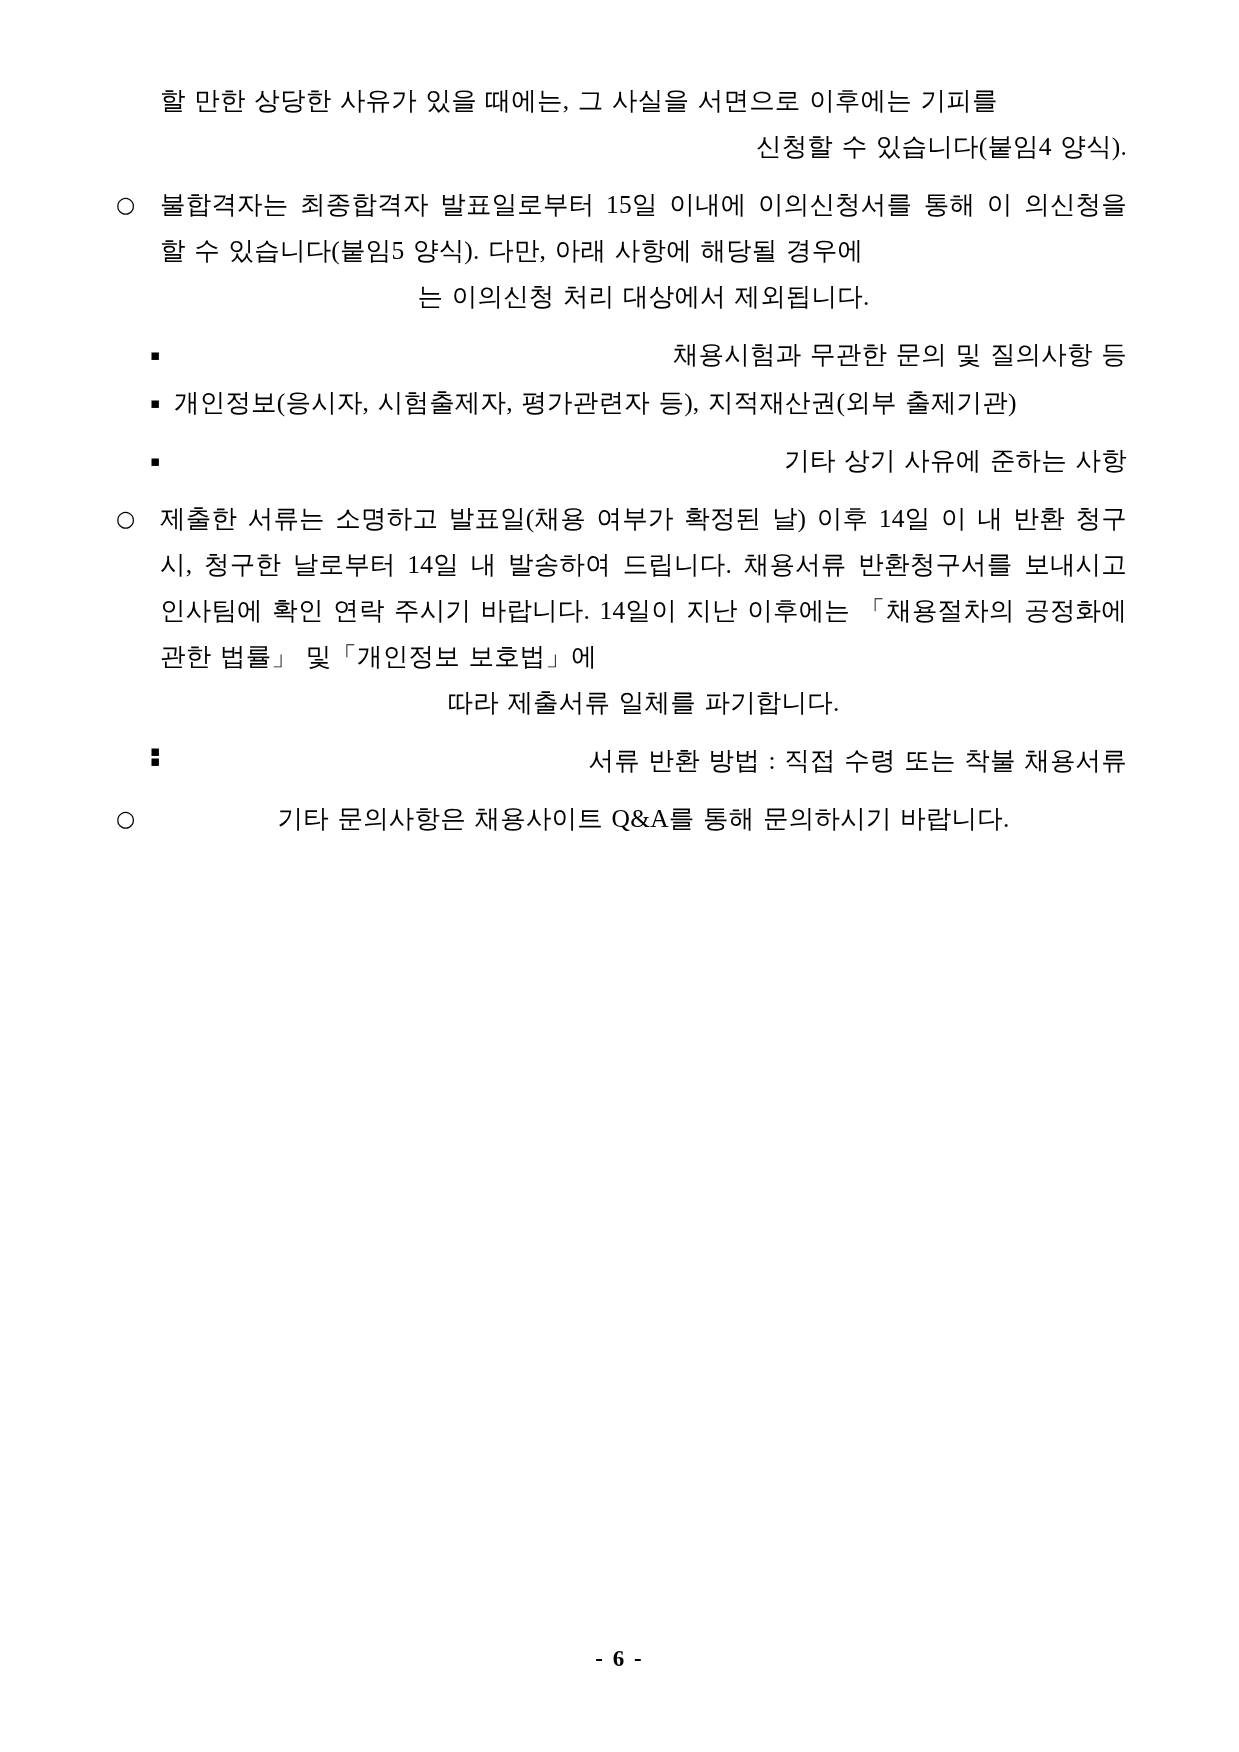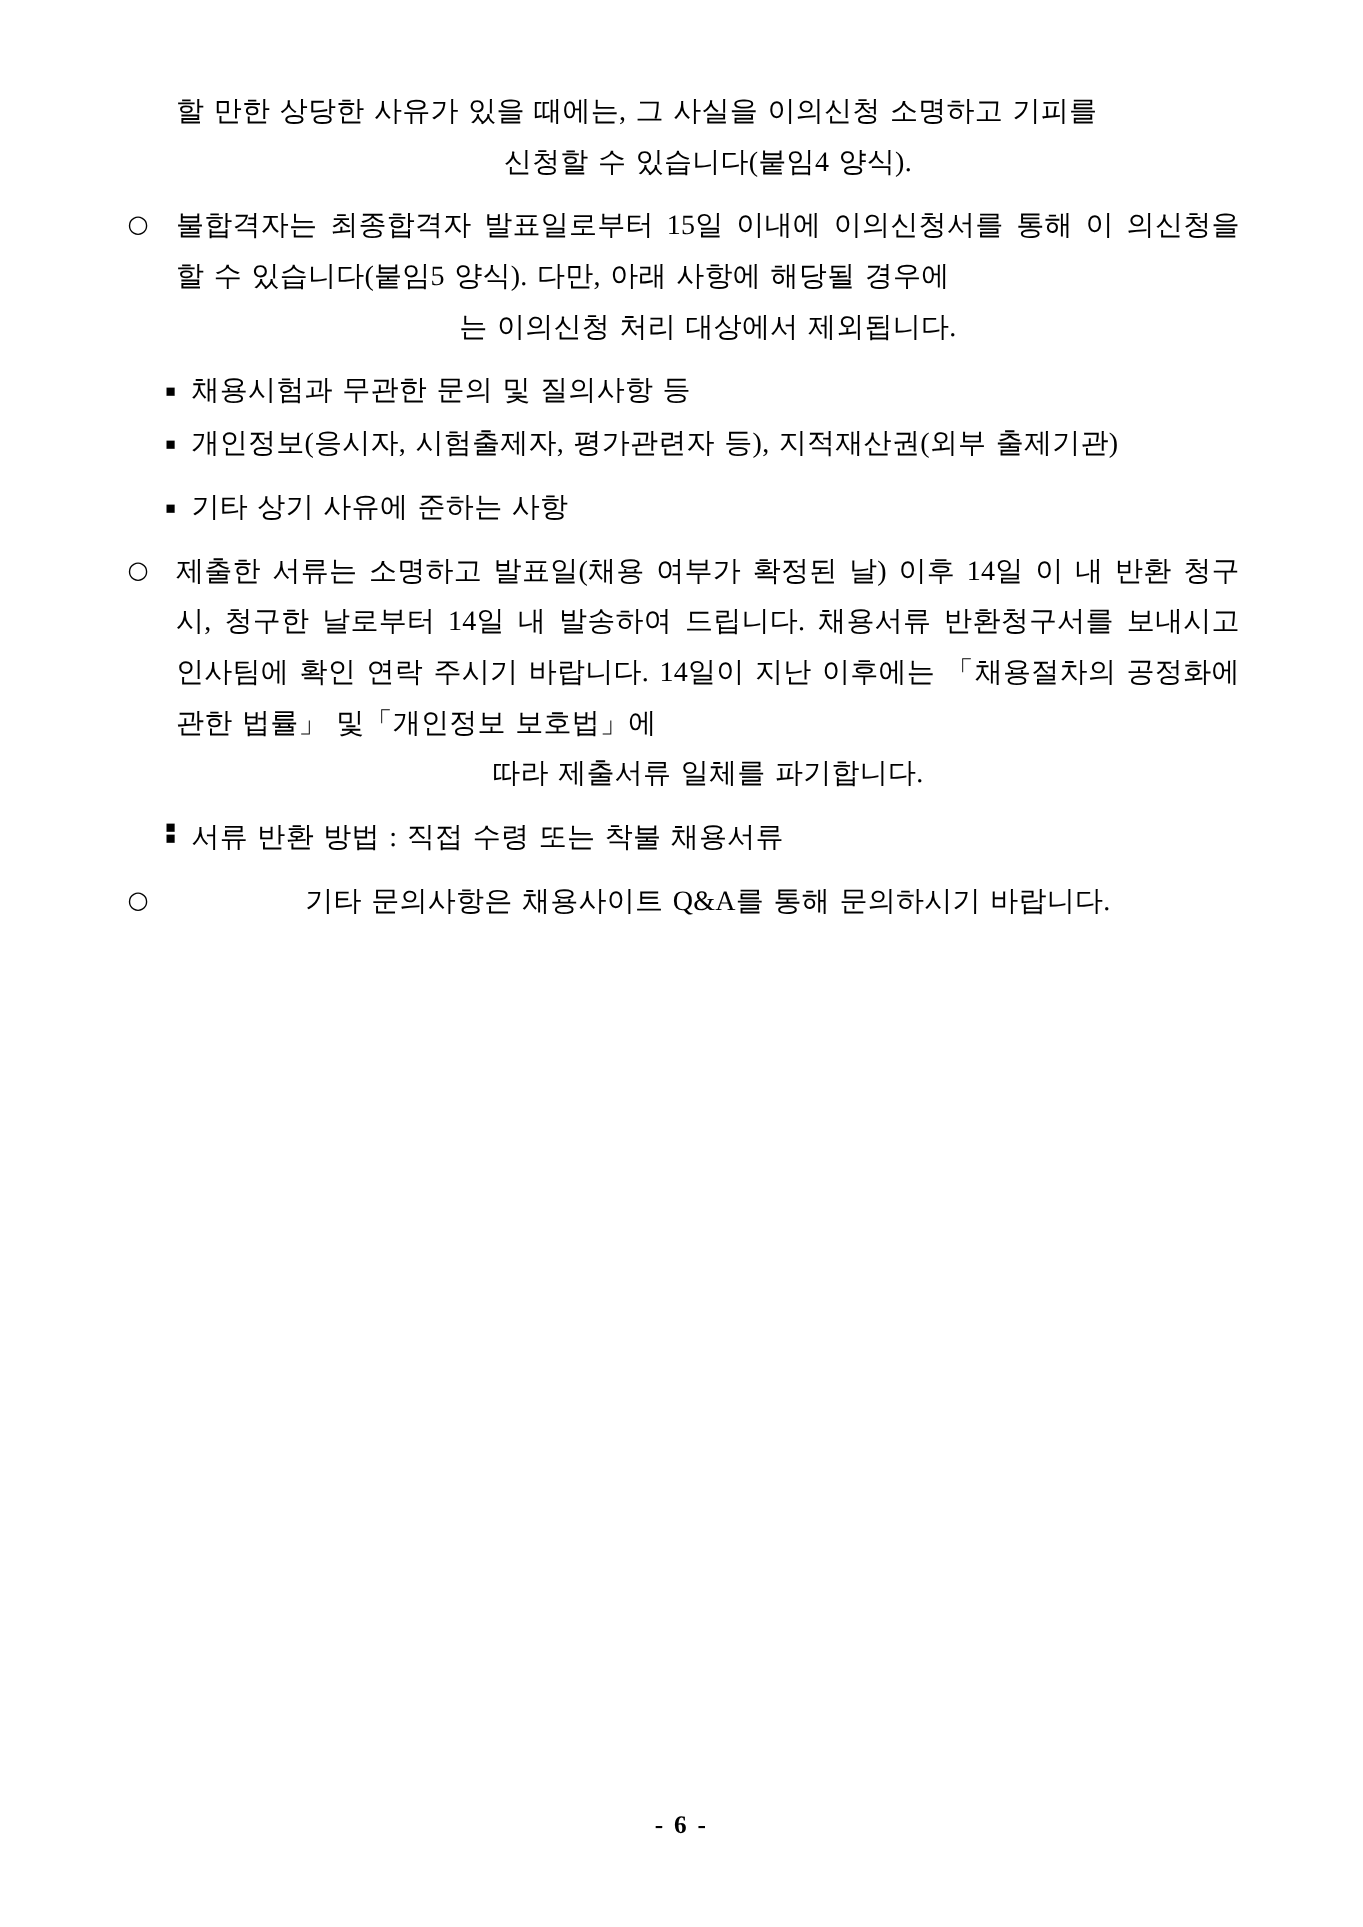--- a/index.html
+++ b/index.html
@@ -32,21 +32,21 @@
     line-height: 46px;
     text-align: justify;
     text-justify: inter-word;
     margin: 0 0 4px 0;
     padding-left: 48px;
     letter-spacing: 0.2px;
     word-spacing: 2px;
   }
   .cont-para .last-line {
     display: block;
-    text-align: center;
+    text-align: right;
   }
 
   
   .item-o {
     position: relative;
     padding-left: 48px;
     font-size: 25.5px;
     line-height: 46px;
     text-align: justify;
     text-justify: inter-word;
@@ -82,21 +82,21 @@
   .item-sq > .marker {
     position: absolute;
     left: 38px;
     top: 0;
     font-size: 15px;
     line-height: 46px;
     font-family: "DejaVu Sans", sans-serif;
   }
   .item-sq .last-line {
     display: block;
-    text-align: left;
+    text-align: right;
     margin-top: 12px;
   }
 
   .footer {
     position: absolute;
     left: 0;
     right: 0;
     bottom: 80px;
     text-align: center;
     font-size: 23px;
@@ -105,21 +105,21 @@
     letter-spacing: 2px;
   }
 </style>
 </head>
 <body>
 
 <div class="page">
   <div class="content">
 
     <div class="cont-para">
-      <span>할 만한 상당한 사유가 있을 때에는, 그 사실을 이의신청 소명하고 기피를</span>
+      <span>할 만한 상당한 사유가 있을 때에는, 그 사실을 서면으로 이후에는 기피를</span>
       <span class="last-line">신청할 수 있습니다(붙임4 양식).</span>
     </div>
 
     <div class="item-o">
       <span class="marker">○</span>
       <span>불합격자는 최종합격자 발표일로부터 15일 이내에 이의신청서를 통해 이</span>
       <span>의신청을 할 수 있습니다(붙임5 양식). 다만, 아래 사항에 해당될 경우에</span>
       <span class="last-line">는 이의신청 처리 대상에서 제외됩니다.</span>
     </div>
 

